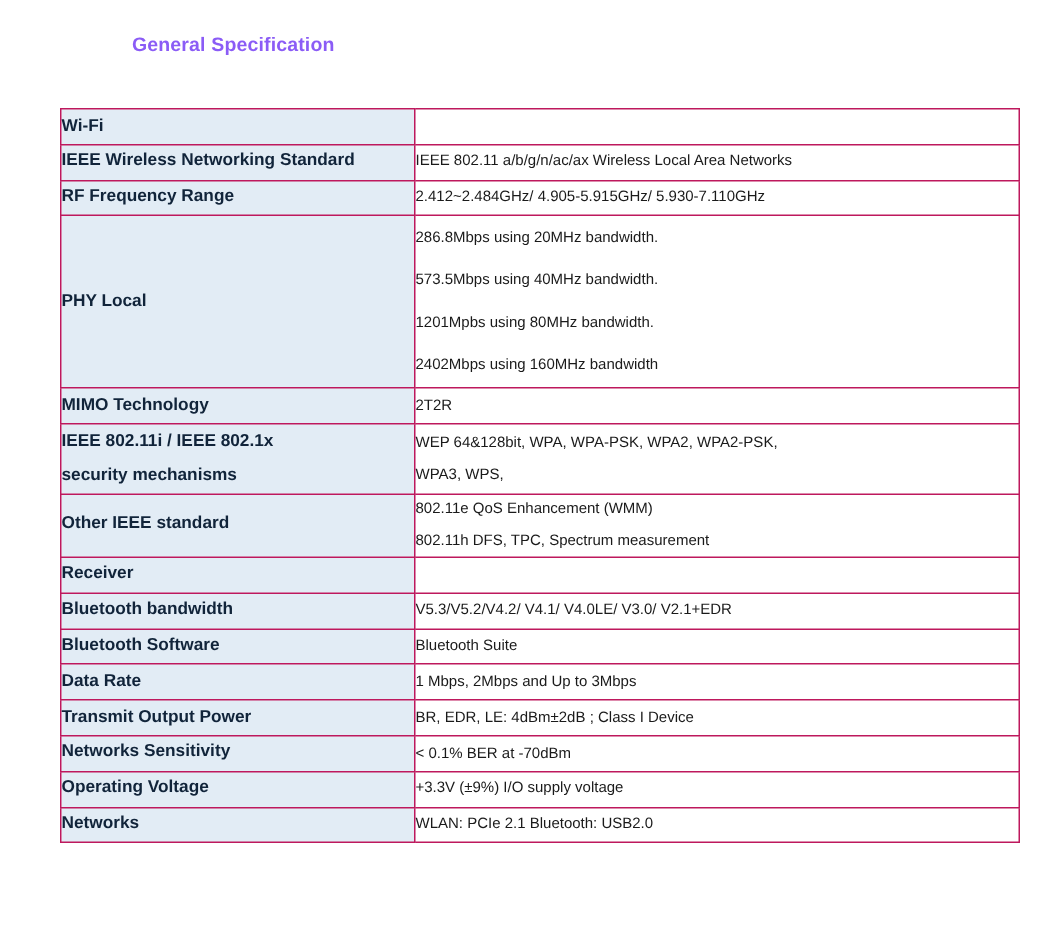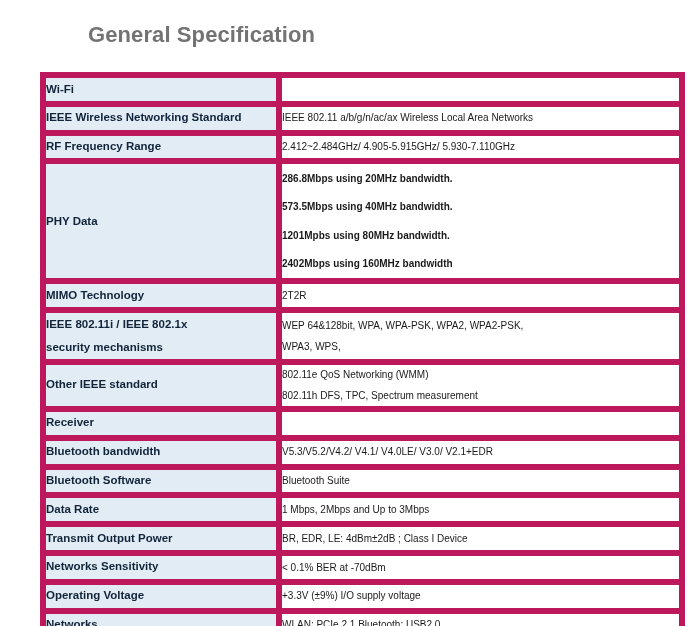--- a/index.html
+++ b/index.html
@@ -17,36 +17,36 @@
   .page {
     position: relative;
     width: 700px;
     height: 626px;
     box-sizing: border-box;
   }
   .page-title {
     position: absolute;
     left: 88px;
     top: 22px;
-    font-size: 22px;
+    font-size: 13px;
     font-weight: bold;
-    color: #737373;
+    color: #8b5cf6;
     letter-spacing: 0.1px;
   }
   .spec-table {
     position: absolute;
     left: 40px;
     top: 72px;
     width: 640px;
     border-collapse: collapse;
     table-layout: fixed;
     font-size: 11.5px;
   }
   .spec-table td {
-    border: 6px solid #be185d;
+    border: 1px solid #be185d;
     padding: 0;
     vertical-align: middle;
   }
   .col-label {
     width: 236px;
   }
   .col-value {
     width: 403px;
   }
   .cell-label {
@@ -67,21 +67,20 @@
   .cell-value .line {
     display: block;
     padding: 2.5px 0;
   }
   .cell-label .line {
     display: block;
     padding: 2.5px 0;
   }
   .tall .line {
     padding: 6.5px 0;
-    font-weight: bold;
   }
   .empty-value {
     background: #ffffff;
   }
 </style>
 </head>
 <body>
 
 <div class="page">
 
@@ -110,21 +109,21 @@
         <tr>
           <td class="cell-label">
             <span class="line">RF Frequency Range</span>
           </td>
           <td class="cell-value">
             <span class="line">2.412~2.484GHz/ 4.905-5.915GHz/ 5.930-7.110GHz</span>
           </td>
         </tr>
         <tr>
           <td class="cell-label tall">
-            <span class="line">PHY Data</span>
+            <span class="line">PHY Local</span>
           </td>
           <td class="cell-value tall">
             <span class="line">286.8Mbps using 20MHz bandwidth.</span>
             <span class="line">573.5Mbps using 40MHz bandwidth.</span>
             <span class="line">1201Mpbs using 80MHz bandwidth.</span>
             <span class="line">2402Mbps using 160MHz bandwidth</span>
           </td>
         </tr>
         <tr>
           <td class="cell-label">
@@ -142,21 +141,21 @@
           <td class="cell-value">
             <span class="line">WEP 64&amp;128bit, WPA, WPA-PSK, WPA2, WPA2-PSK,</span>
             <span class="line">WPA3, WPS,</span>
           </td>
         </tr>
         <tr>
           <td class="cell-label">
             <span class="line">Other IEEE standard</span>
           </td>
           <td class="cell-value">
-            <span class="line">802.11e QoS Networking (WMM)</span>
+            <span class="line">802.11e QoS Enhancement (WMM)</span>
             <span class="line">802.11h DFS, TPC, Spectrum measurement</span>
           </td>
         </tr>
         <tr>
           <td class="cell-label">
             <span class="line">Receiver</span>
           </td>
           <td class="cell-value empty-value">&nbsp;</td>
         </tr>
         <tr>

